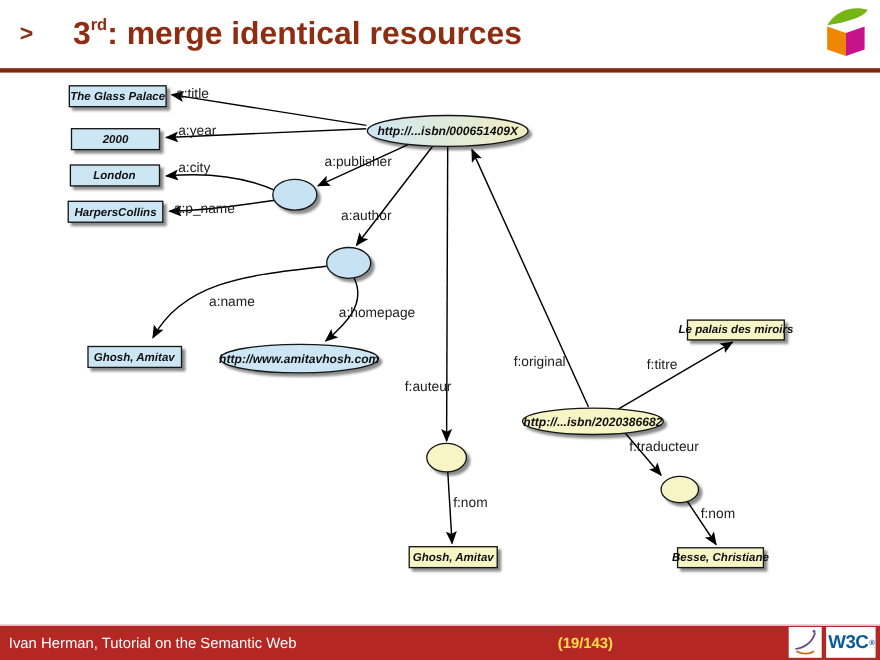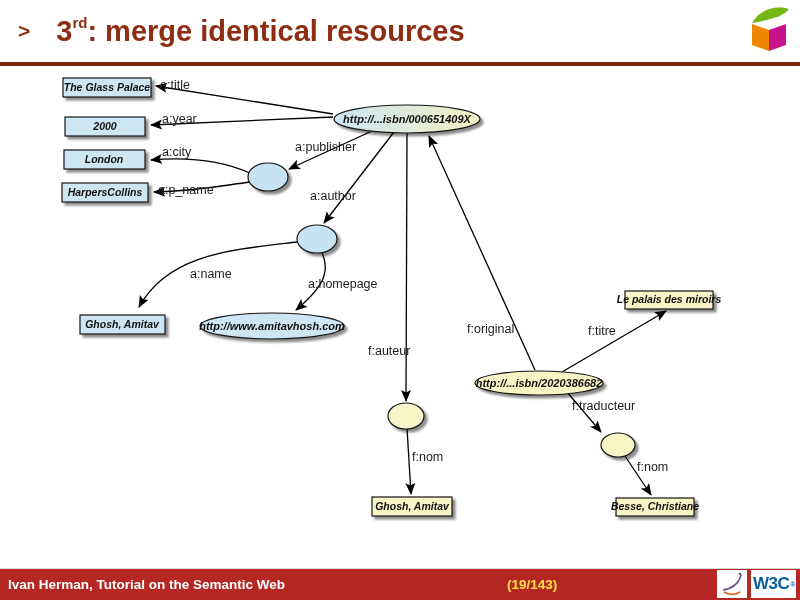--- a/index.html
+++ b/index.html
@@ -2,36 +2,36 @@
 <html><head>
 <meta charset="utf-8">
 <style>
   html,body{margin:0;padding:0;}
   body{width:800px;height:600px;position:relative;overflow:hidden;background:#ffffff;
        font-family:"Liberation Sans",sans-serif;}
 
   
   .header{position:absolute;top:0;left:0;width:800px;height:62px;display:flex;align-items:center;}
   .bullet{color:#8e2d12;font-size:21px;font-weight:bold;margin-left:18px;}
-  .title{color:#8e2d12;font-size:29px;font-weight:bold;margin-left:26px;letter-spacing:0px;}
+  .title{color:#8e2d12;font-size:29px;font-weight:bold;margin-left:36px;letter-spacing:0px;}
   .title sup{font-size:15px;position:relative;top:-2px;}
   .cube-logo{position:absolute;right:8px;top:4px;width:44px;height:48px;}
   .rule{position:absolute;top:62px;left:0;width:800px;height:4px;background:#7c2a0c;}
 
   
   .diagram{position:absolute;top:70px;left:0;width:800px;height:492px;}
   .edge{fill:none;stroke:#000;stroke-width:1.3px;}
   .elabel{font-size:12.5px;fill:#1c1c1c;font-family:"Liberation Sans",sans-serif;}
   .boxtext{font-size:10.5px;font-weight:bold;font-style:italic;fill:#101010;text-anchor:middle;}
   .uritext{font-size:11px;font-weight:bold;font-style:italic;fill:#101010;text-anchor:middle;}
   .shape{stroke:#141414;stroke-width:1.2px;}
 
   
   .footer{position:absolute;top:568px;left:0;width:800px;height:32px;background:#b52723;border-top:1px solid #d9d9d9;}
-  .credit{position:absolute;left:8px;top:0;line-height:31px;color:#ffffff;font-size:13.5px;font-weight:bold;}
+  .credit{position:absolute;left:8px;top:0;line-height:31px;color:#ffffff;font-size:13.5px;font-weight:normal;}
   .pagenum{position:absolute;left:507px;top:0;line-height:31px;color:#fde047;font-size:13.5px;font-weight:bold;}
   .logo-box{position:absolute;top:570px;height:28px;background:#ffffff;}
   .arabic-logo{left:717px;width:30px;}
   .w3c-logo{left:751px;width:45px;color:#0a5b9c;font-weight:bold;font-size:17px;
             text-align:center;line-height:27px;letter-spacing:-0.5px;}
   .w3c-logo .reg{font-size:7px;vertical-align:top;position:relative;top:1px;left:1px;color:#0a5b9c;}
 </style>
 </head>
 <body>
 

